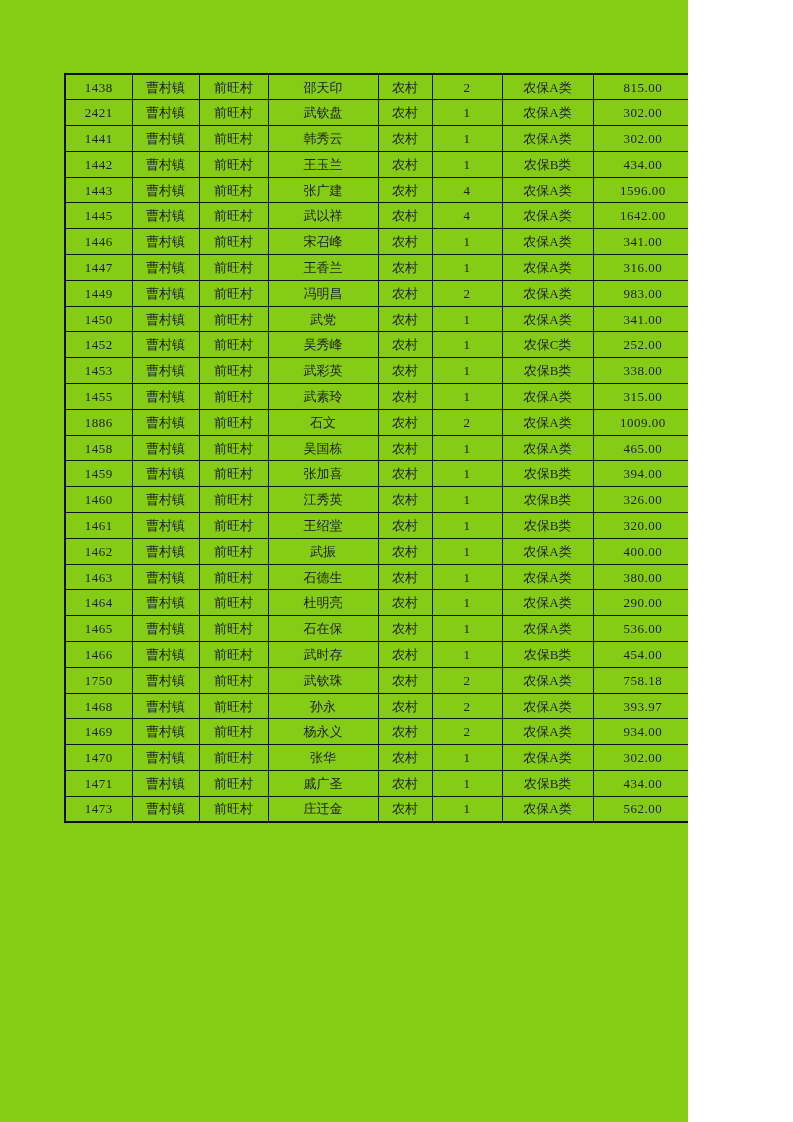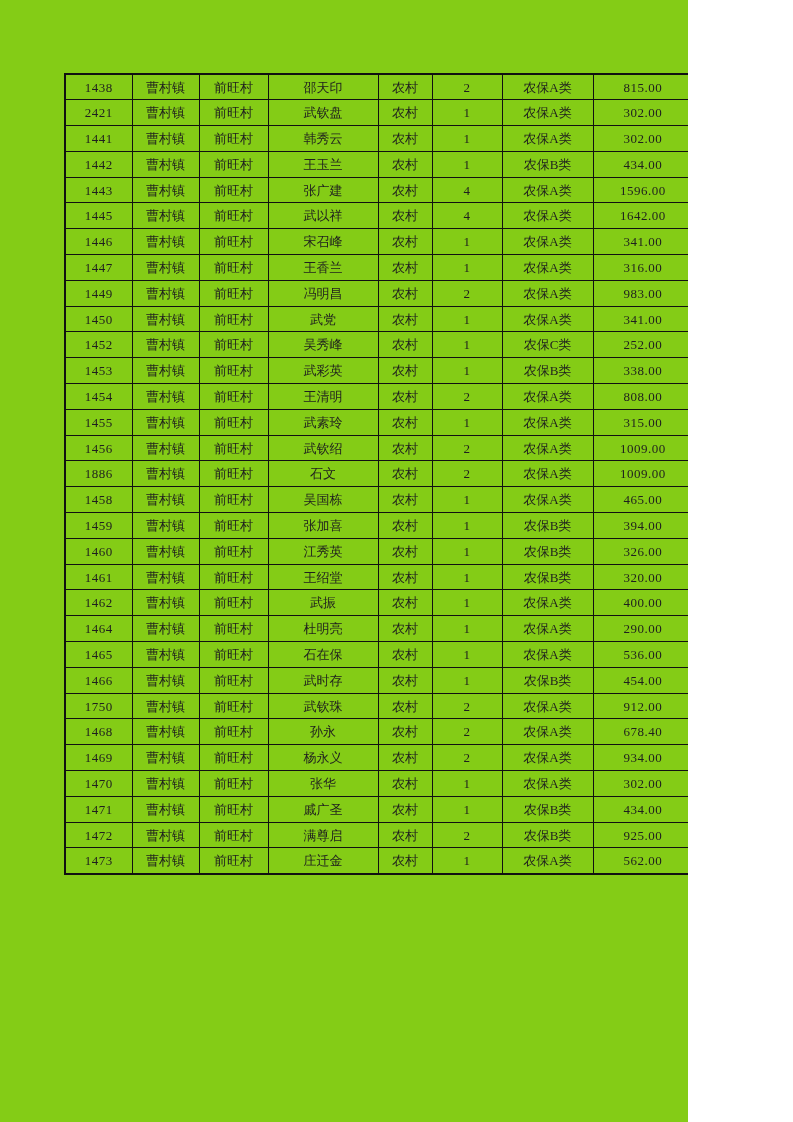--- a/index.html
+++ b/index.html
@@ -172,60 +172,40 @@
           <td class="num">1453</td>
           <td>曹村镇</td>
           <td>前旺村</td>
           <td>武彩英</td>
           <td>农村</td>
           <td class="num">1</td>
           <td>农保B类</td>
           <td class="num">338.00</td>
         </tr>
         <tr>
-          <td class="num">1454</td>
-          <td>曹村镇</td>
-          <td>前旺村</td>
-          <td>王清明</td>
-          <td>农村</td>
-          <td class="num">2</td>
-          <td>农保A类</td>
-          <td class="num">808.00</td>
-        </tr>
-        <tr>
           <td class="num">1455</td>
           <td>曹村镇</td>
           <td>前旺村</td>
           <td>武素玲</td>
           <td>农村</td>
           <td class="num">1</td>
           <td>农保A类</td>
           <td class="num">315.00</td>
         </tr>
         <tr>
-          <td class="num">1456</td>
-          <td>曹村镇</td>
-          <td>前旺村</td>
-          <td>武钦绍</td>
+          <td class="num">1886</td>
+          <td>曹村镇</td>
+          <td>前旺村</td>
+          <td>石文</td>
           <td>农村</td>
           <td class="num">2</td>
           <td>农保A类</td>
           <td class="num">1009.00</td>
         </tr>
         <tr>
-          <td class="num">1886</td>
-          <td>曹村镇</td>
-          <td>前旺村</td>
-          <td>石文</td>
-          <td>农村</td>
-          <td class="num">2</td>
-          <td>农保A类</td>
-          <td class="num">1009.00</td>
-        </tr>
-        <tr>
           <td class="num">1458</td>
           <td>曹村镇</td>
           <td>前旺村</td>
           <td>吴国栋</td>
           <td>农村</td>
           <td class="num">1</td>
           <td>农保A类</td>
           <td class="num">465.00</td>
         </tr>
         <tr>
@@ -262,20 +242,30 @@
           <td class="num">1462</td>
           <td>曹村镇</td>
           <td>前旺村</td>
           <td>武振</td>
           <td>农村</td>
           <td class="num">1</td>
           <td>农保A类</td>
           <td class="num">400.00</td>
         </tr>
         <tr>
+          <td class="num">1463</td>
+          <td>曹村镇</td>
+          <td>前旺村</td>
+          <td>石德生</td>
+          <td>农村</td>
+          <td class="num">1</td>
+          <td>农保A类</td>
+          <td class="num">380.00</td>
+        </tr>
+        <tr>
           <td class="num">1464</td>
           <td>曹村镇</td>
           <td>前旺村</td>
           <td>杜明亮</td>
           <td>农村</td>
           <td class="num">1</td>
           <td>农保A类</td>
           <td class="num">290.00</td>
         </tr>
         <tr>
@@ -299,31 +289,31 @@
           <td class="num">454.00</td>
         </tr>
         <tr>
           <td class="num">1750</td>
           <td>曹村镇</td>
           <td>前旺村</td>
           <td>武钦珠</td>
           <td>农村</td>
           <td class="num">2</td>
           <td>农保A类</td>
-          <td class="num">912.00</td>
+          <td class="num">758.18</td>
         </tr>
         <tr>
           <td class="num">1468</td>
           <td>曹村镇</td>
           <td>前旺村</td>
           <td>孙永</td>
           <td>农村</td>
           <td class="num">2</td>
           <td>农保A类</td>
-          <td class="num">678.40</td>
+          <td class="num">393.97</td>
         </tr>
         <tr>
           <td class="num">1469</td>
           <td>曹村镇</td>
           <td>前旺村</td>
           <td>杨永义</td>
           <td>农村</td>
           <td class="num">2</td>
           <td>农保A类</td>
           <td class="num">934.00</td>
@@ -340,30 +330,20 @@
         </tr>
         <tr>
           <td class="num">1471</td>
           <td>曹村镇</td>
           <td>前旺村</td>
           <td>戚广圣</td>
           <td>农村</td>
           <td class="num">1</td>
           <td>农保B类</td>
           <td class="num">434.00</td>
-        </tr>
-        <tr>
-          <td class="num">1472</td>
-          <td>曹村镇</td>
-          <td>前旺村</td>
-          <td>满尊启</td>
-          <td>农村</td>
-          <td class="num">2</td>
-          <td>农保B类</td>
-          <td class="num">925.00</td>
         </tr>
         <tr>
           <td class="num">1473</td>
           <td>曹村镇</td>
           <td>前旺村</td>
           <td>庄迁金</td>
           <td>农村</td>
           <td class="num">1</td>
           <td>农保A类</td>
           <td class="num">562.00</td>

